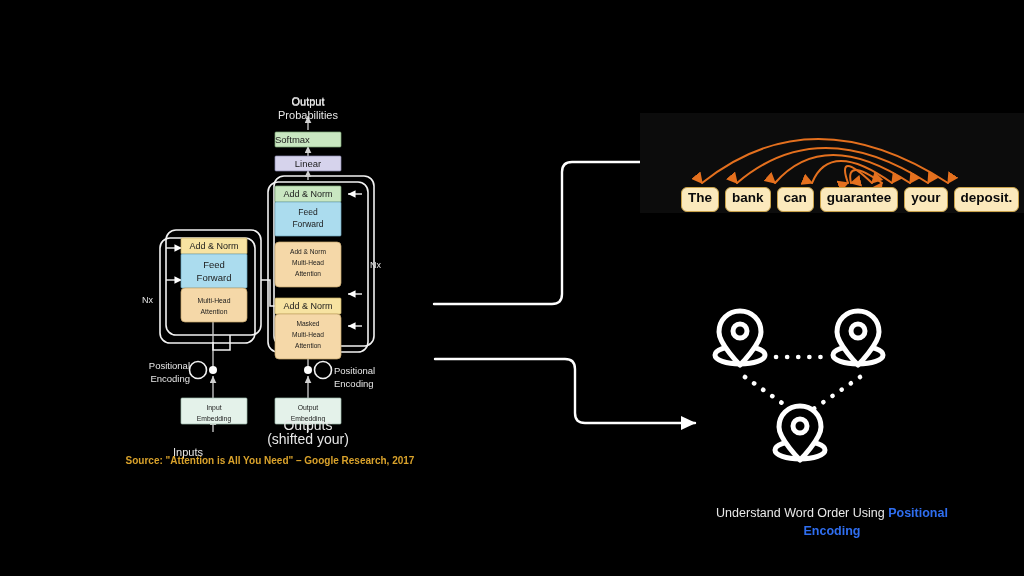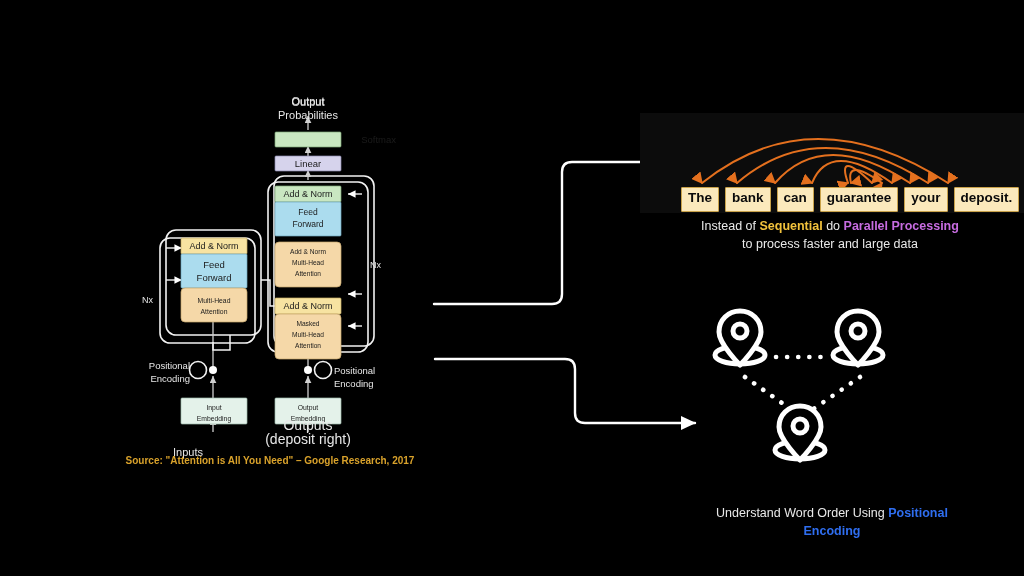--- a/index.html
+++ b/index.html
@@ -68,21 +68,21 @@
     position: absolute;
     left: 41px; top: 74px;
     display: flex;
     gap: 6px;
     align-items: flex-start;
   }
   .token {
     background: #fbe9bc;
     color: #0a0a0a;
     border: 1px solid #c9a24a;
-    border-radius: 1px;
+    border-radius: 6px;
     font-size: 13.5px;
     font-weight: 700;
     padding: 2px 6px 5px 6px;
     line-height: 16px;
     white-space: nowrap;
   }
 
   
   #parallel-caption {
     left: 660px; top: 217px;
@@ -211,21 +211,21 @@
       <circle cx="188" cy="290" r="4" fill="#ffffff"></circle>
     </svg>
 
     <div class="abs" style="left:0;top:0;width:320px;height:420px;pointer-events:none;">
 
       <div class="abs" style="left:148px;top:14px;width:80px;text-align:center;font-size:11px;color:#e7e7e7;line-height:14px;">
         <div>Output</div>
         <div>Probabilities</div>
       </div>
 
-      <div class="abs" style="left:155px;top:53px;width:86px;text-align:right;font-size:9.5px;color:#1b1b1b;line-height:14px;margin-left:35px;">Softmax</div>
+      <div class="abs" style="left:155px;top:53px;width:86px;text-align:left;font-size:9.5px;color:#1b1b1b;line-height:14px;">Softmax</div>
 
       <div class="abs" style="left:155px;top:77px;width:66px;text-align:center;font-size:9.5px;color:#1b1b1b;line-height:14px;">Linear</div>
 
       <div class="abs" style="left:155px;top:107px;width:66px;text-align:center;font-size:9px;color:#1b1b1b;line-height:14px;">Add &amp; Norm</div>
 
       <div class="abs" style="left:155px;top:126px;width:66px;text-align:center;font-size:8.5px;color:#1b1b1b;line-height:12px;">
         <div>Feed</div>
         <div>Forward</div>
       </div>
 
@@ -273,21 +273,21 @@
         <div>Encoding</div>
       </div>
       <div class="abs" style="left:214px;top:284px;width:80px;text-align:left;font-size:9.5px;color:#e7e7e7;line-height:13px;">
         <div>Positional</div>
         <div>Encoding</div>
       </div>
 
       <div class="abs" style="left:53px;top:350px;width:80px;text-align:left;font-size:11px;color:#e7e7e7;line-height:14px;margin-top:15px;">Inputs</div>
       <div class="abs" style="left:142px;top:338px;width:92px;text-align:center;font-size:14px;color:#e7e7e7;line-height:14px;">
         <div>Outputs</div>
-        <div>(deposit right)</div>
+        <div>(shifted your)</div>
       </div>
     </div>
   </div>
 
   <div class="abs" id="figure-caption">
     <div class="cap-source">Source: "Attention is All You Need" – Google Research, 2017</div>
   </div>
 
   <svg class="abs" id="connectors" width="1024" height="576">
     <defs>
@@ -319,24 +319,20 @@
     <div id="token-row">
       <span class="token">The</span>
       <span class="token">bank</span>
       <span class="token">can</span>
       <span class="token">guarantee</span>
       <span class="token">your</span>
       <span class="token">deposit.</span>
     </div>
   </div>
 
-  <div class="abs" id="parallel-caption">
-    <div><span>Instead of </span><span class="hl-sequential">Sequential</span><span> do </span><span class="hl-parallel">Parallel Processing</span></div>
-    <div>to process faster and large data</div>
-  </div>
 
   <svg class="abs" id="pins-graphic" width="200" height="175" viewBox="0 0 200 175">
 
     <g stroke="#ffffff" stroke-width="4.6" stroke-linecap="round" stroke-dasharray="0.1 11">
       <line x1="76" y1="62" x2="130" y2="62"></line>
       <line x1="45" y1="82" x2="92" y2="115"></line>
       <line x1="160" y1="82" x2="112" y2="115"></line>
     </g>
 
     <g>

